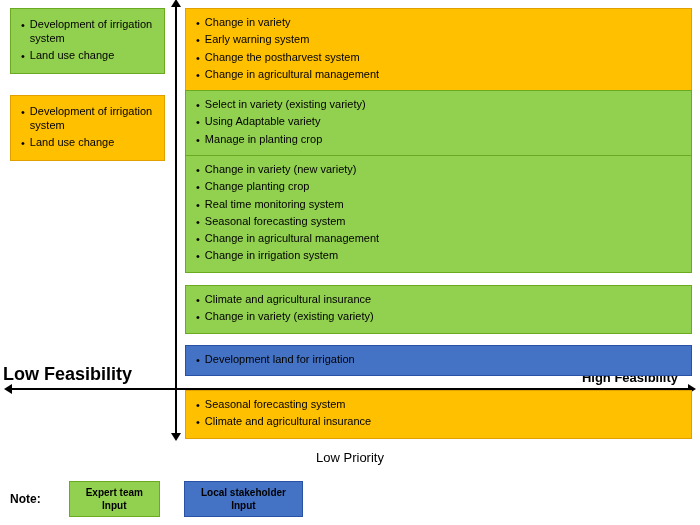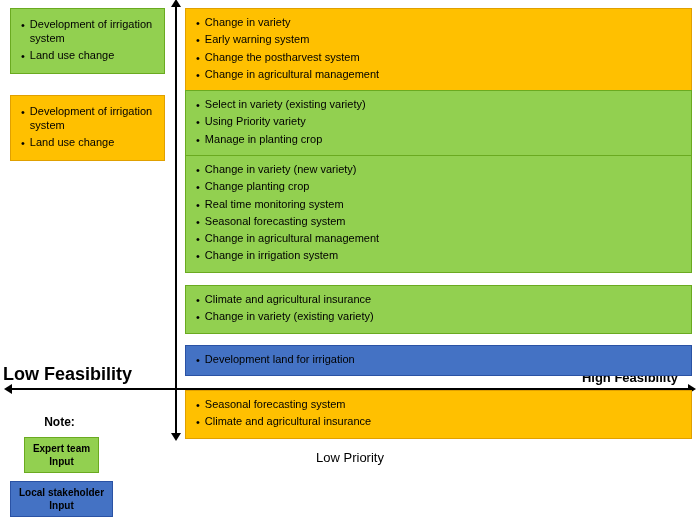--- a/index.html
+++ b/index.html
@@ -213,32 +213,31 @@
       margin-top: 1px;
     }
 
     
     .note-section {
       position: absolute;
       bottom: 8px;
       left: 10px;
       display: flex;
       align-items: center;
-      gap: 8px;
-      flex-direction: column;
+      gap: 24px;
     }
 
     .note-label {
       font-size: 12px;
       font-weight: bold;
       margin-right: 4px;
     }
 
     .legend-box {
-      padding: 4px 8px;
+      padding: 4px 16px;
       font-size: 10px;
       font-weight: bold;
       text-align: center;
       border: 1px solid #999;
       line-height: 1.3;
     }
 
     .legend-green {
       background: #92d050;
       border-color: #6aaa20;
@@ -308,21 +307,21 @@
     </div>
   </div>
 
   <div class="right-box-2">
     <div class="bullet-item">
       <span class="bullet">•</span>
       <span>Select in variety (existing variety)</span>
     </div>
     <div class="bullet-item">
       <span class="bullet">•</span>
-      <span>Using Priority variety</span>
+      <span>Using Adaptable variety</span>
     </div>
     <div class="bullet-item">
       <span class="bullet">•</span>
       <span>Manage in planting crop</span>
     </div>
   </div>
 
   <div class="right-box-3">
     <div class="bullet-item">
       <span class="bullet">•</span>

